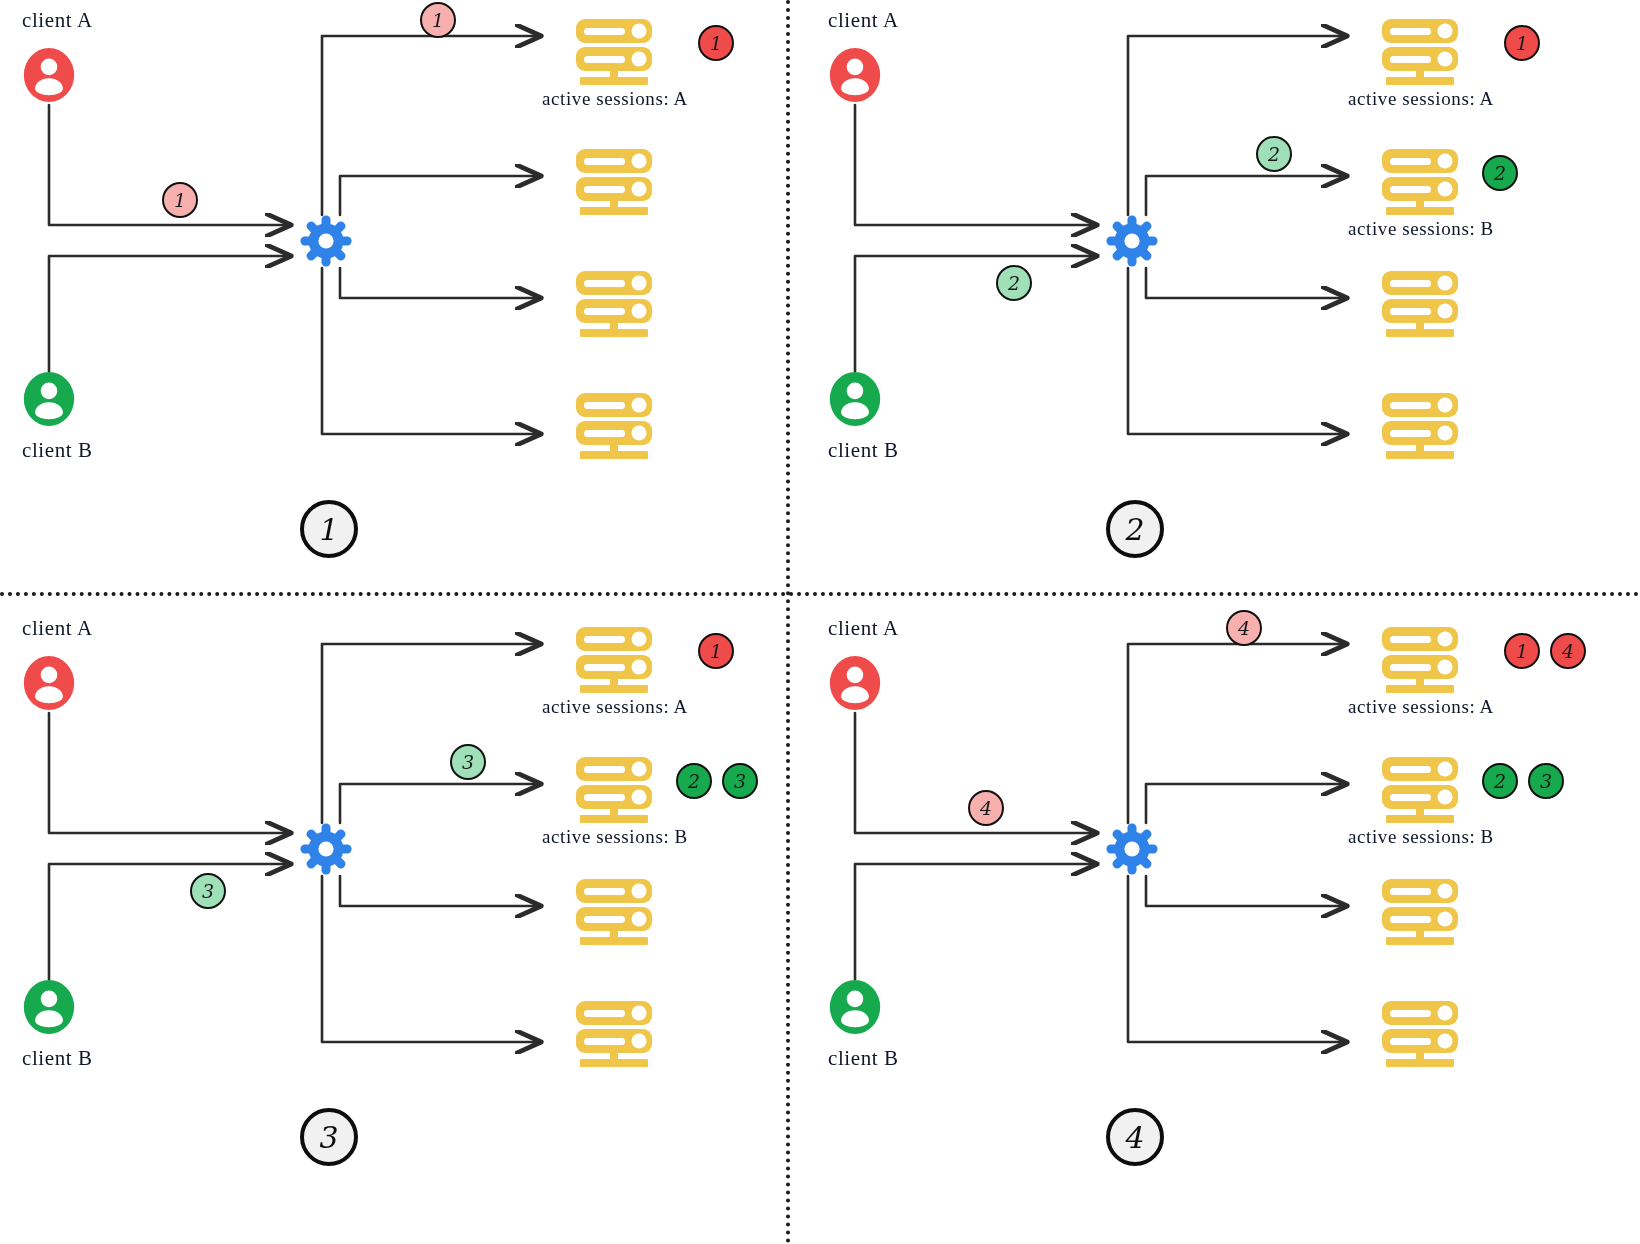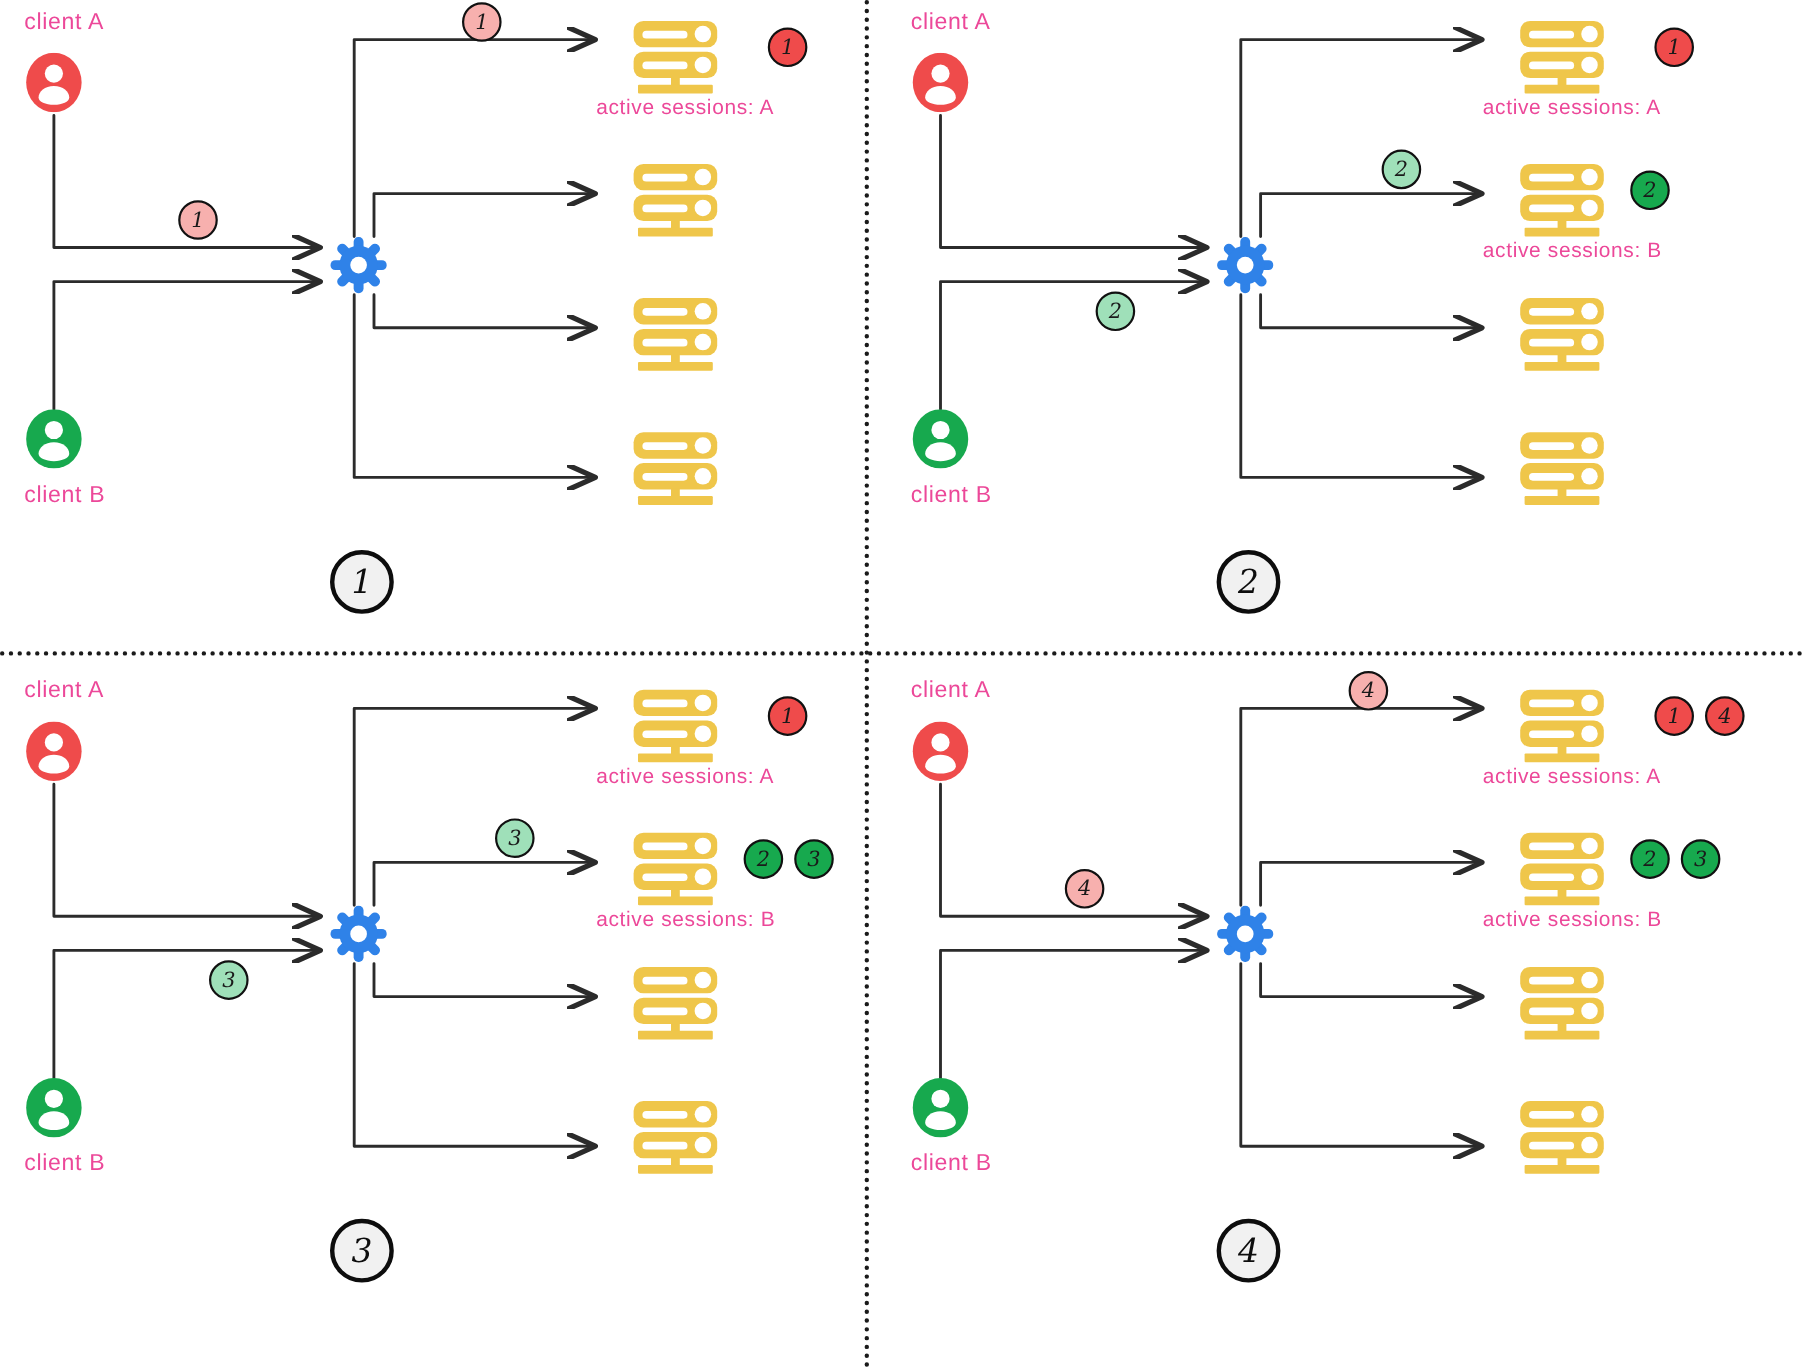--- a/index.html
+++ b/index.html
@@ -21,22 +21,22 @@
   .quad{position:absolute;width:800px;height:600px;}
   .q1{left:0;top:0;}
   .q2{left:806px;top:0;}
   .q3{left:0;top:608px;}
   .q4{left:806px;top:608px;}
 
   .quad svg.wires{position:absolute;left:0;top:0;width:800px;height:600px;
                   overflow:visible;pointer-events:none;}
 
   
-  .lbl{position:absolute;font-family:Liberation Sans, sans-serif;
-       font-size:21px;color:#ec4899;letter-spacing:.6px;white-space:nowrap;}
+  .lbl{position:absolute;font-family:Liberation Serif, serif;
+       font-size:21px;color:#0f172a;letter-spacing:.6px;white-space:nowrap;}
   .lbl.sess{font-size:19px;}
 
   
   .avatar{position:absolute;width:54px;height:54px;}
   .avatar svg{width:54px;height:54px;display:block;}
 
   
   .gear{position:absolute;width:52px;height:52px;}
   .gear svg{width:52px;height:52px;display:block;}
 

